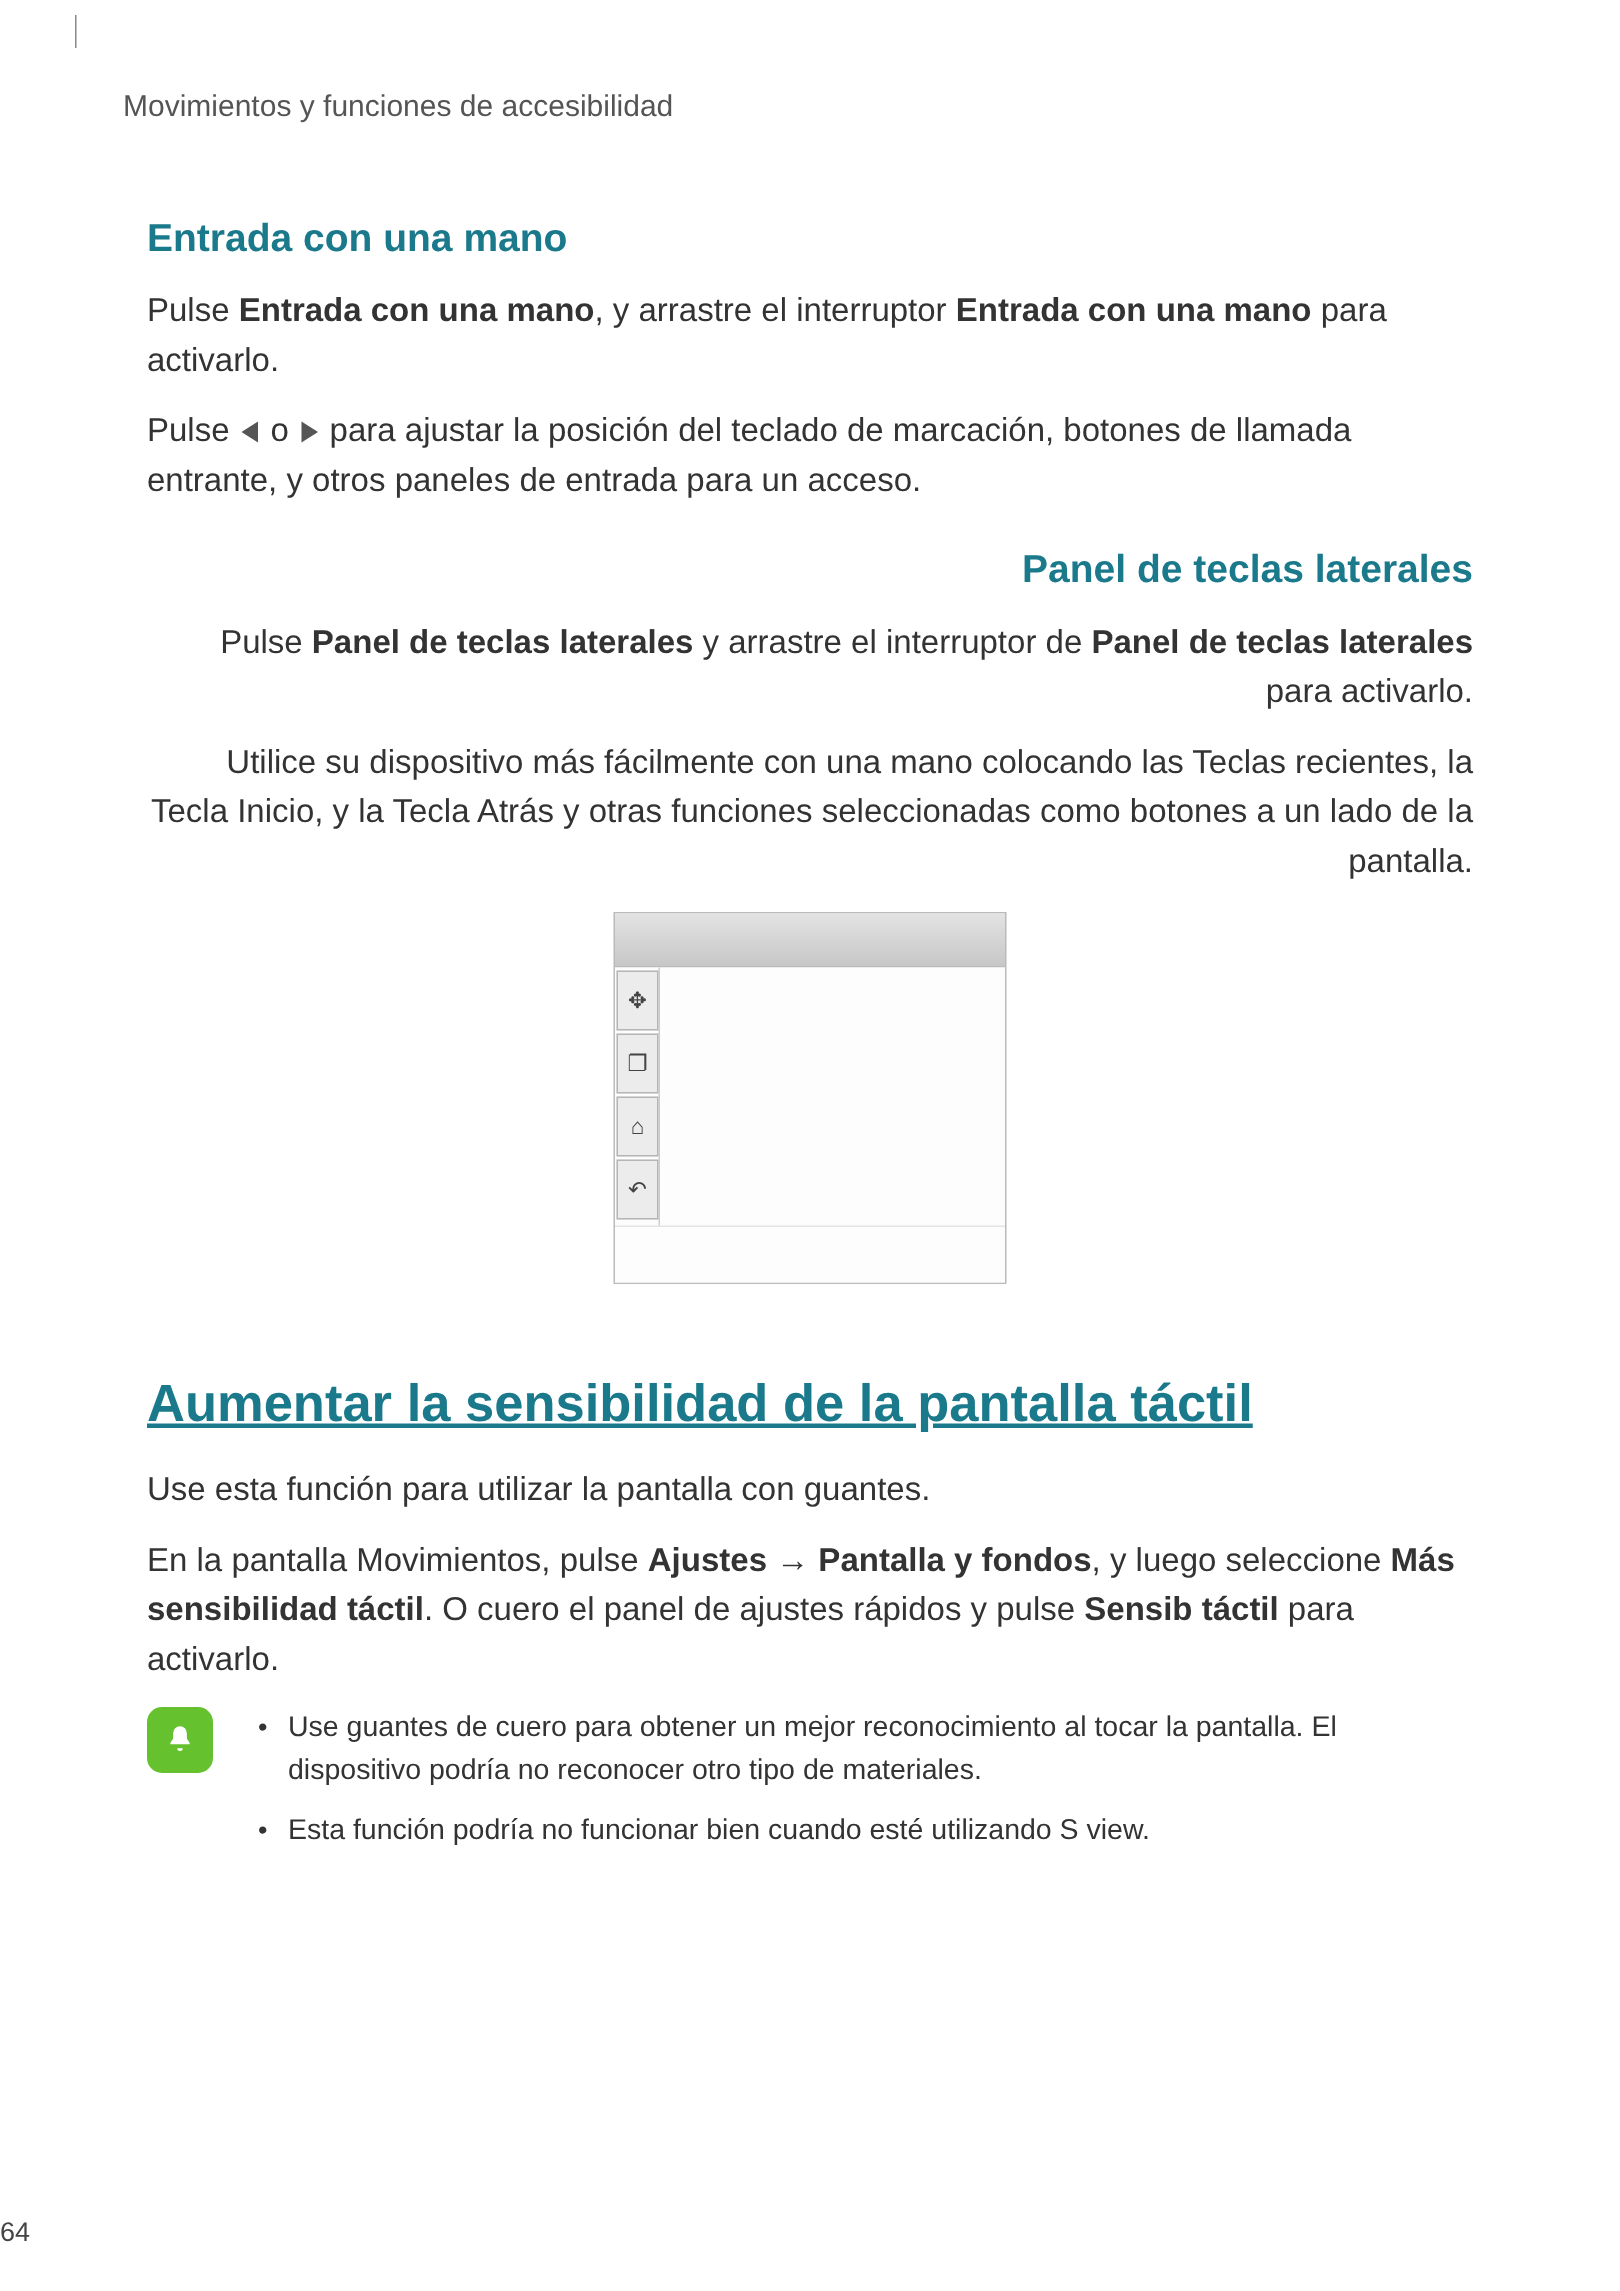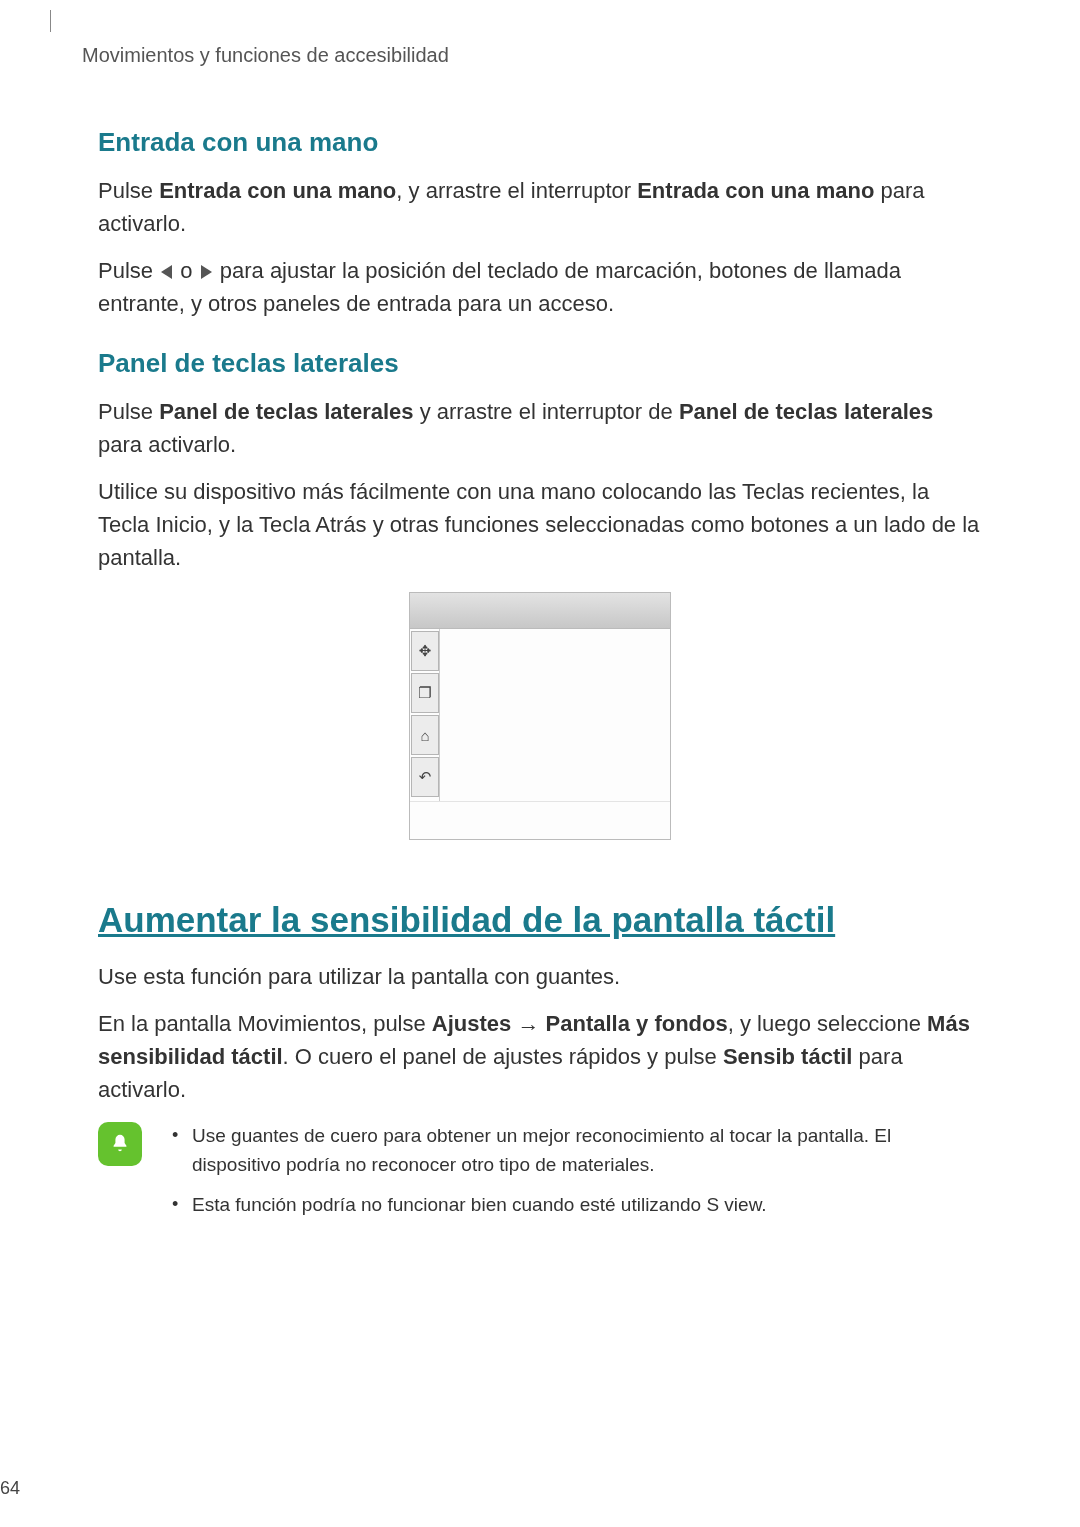--- a/index.html
+++ b/index.html
@@ -5,21 +5,21 @@
     * { margin: 0; padding: 0; box-sizing: border-box; }
     body {
       font-family: Arial, Helvetica, sans-serif;
       background: #fff;
       width: 1080px;
       height: 1527px;
       position: relative;
       color: #333;
     }
     .page {
-      padding: 38px 98px 20px 98px;
+      padding: 54px 98px 20px 98px;
     }
     .header-line {
       border-left: 1px solid #888;
       height: 22px;
       position: absolute;
       left: 50px;
       top: 10px;
     }
     .breadcrumb {
       font-size: 20px;
@@ -42,21 +42,21 @@
       margin-bottom: 20px;
       text-decoration: underline;
     }
     p {
       font-size: 22px;
       line-height: 1.5;
       color: #333;
       margin-bottom: 14px;
     }
     strong { font-weight: bold; }
-    .section2 { margin-top: 28px; }
+    .section2 { margin-top: 28px; text-align: right; }
     .arrow-left, .arrow-right {
       display: inline-block;
       width: 0; height: 0;
       vertical-align: middle;
     }
     .arrow-left {
       border-top: 7px solid transparent;
       border-bottom: 7px solid transparent;
       border-right: 11px solid #555;
       margin: 0 2px;

